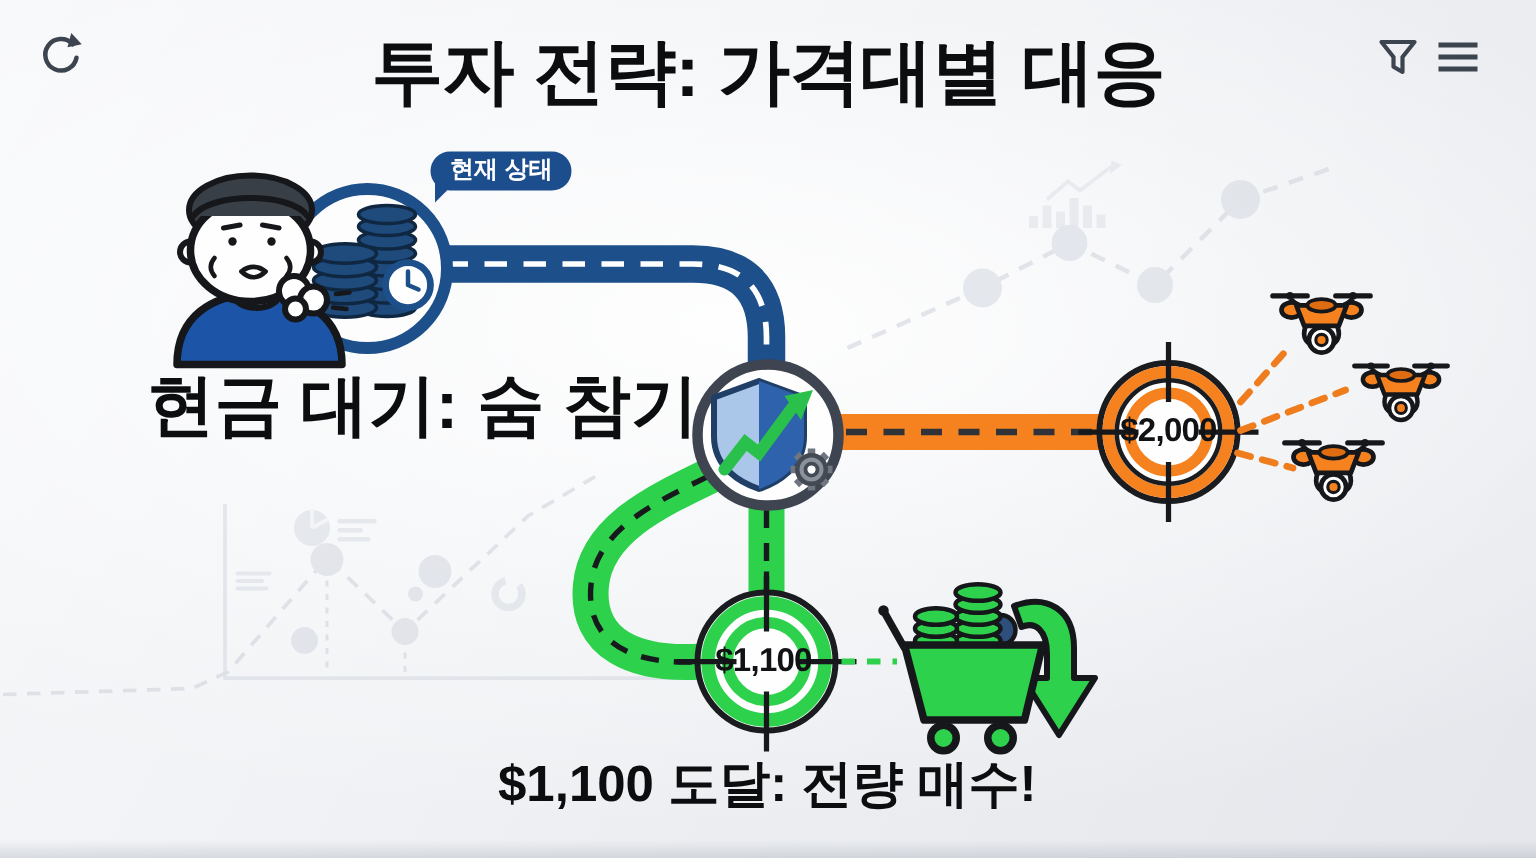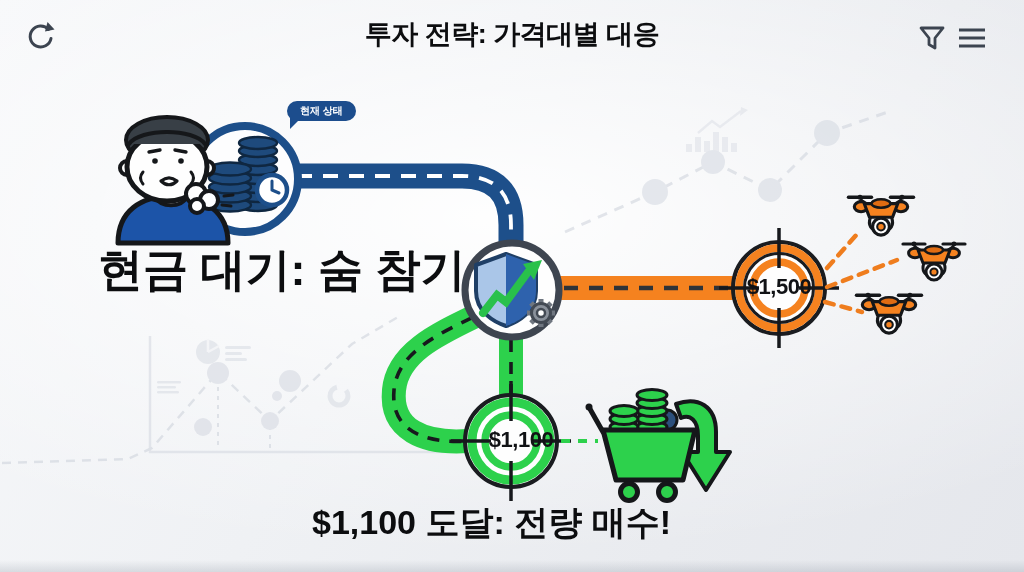--- a/index.html
+++ b/index.html
@@ -9,35 +9,35 @@
       radial-gradient(130% 95% at 48% 38%, rgba(255,255,255,.95) 0%, rgba(255,255,255,0) 62%),
       linear-gradient(118deg,#f7f8fa 0%,#eff1f4 40%,#e9ebef 72%,#e5e7ec 100%);
     font-family:"Liberation Sans","DejaVu Sans",sans-serif;
     color:#0c0d0f;
   }
   .bottom-shade{position:absolute;left:0;right:0;bottom:0;height:12px;
     background:linear-gradient(rgba(0,0,0,0),rgba(120,130,145,.22));}
   svg.scene{position:absolute;inset:0;}
   .title{
     position:absolute;top:16px;left:0;width:100%;text-align:center;
-    font-size:27px;font-weight:800;letter-spacing:-0.5px;color:#0c0d0f;
+    font-size:48px;font-weight:800;letter-spacing:-0.5px;color:#0c0d0f;
   }
   .caption{position:absolute;font-weight:800;color:#0c0d0f;white-space:nowrap;}
   .caption.cash{left:98px;top:240px;font-size:45px;}
   .caption.scout{left:596px;top:334px;font-size:33px;}
-  .caption.buy{left:312px;top:500px;font-size:34px;}
+  .caption.buy{left:332px;top:500px;font-size:34px;}
   .price{
     position:absolute;width:140px;text-align:center;font-size:22px;font-weight:800;
     letter-spacing:-0.5px;color:#111215;
   }
   .price.scout{left:709px;top:274px;}
-  .price.buy{left:451px;top:427px;}
+  .price.buy{left:439px;top:427px;}
   .badge{
     position:absolute;left:287px;top:101px;background:#1c4d8d;color:#ffffff;
-    font-size:10px;font-weight:700;padding:5px 13px;border-radius:15px;line-height:1;
+    font-size:16px;font-weight:700;padding:5px 13px;border-radius:15px;line-height:1;
   }
   .badge:after{
     content:"";position:absolute;left:3px;bottom:-8px;
     border:7px solid transparent;border-top-color:#1c4d8d;border-left-color:#1c4d8d;
   }
   .tool-btn{position:absolute;width:36px;height:36px;background:none;border:none;padding:0;cursor:pointer;}
   .tool-btn.refresh{left:22px;top:18px;}
   .tool-btn.filter{left:914px;top:20px;}
   .tool-btn.menu{left:954px;top:20px;}
 </style>
@@ -245,17 +245,17 @@
     </svg>
   </button>
 
   <div class="title">투자 전략: 가격대별 대응</div>
 
   <div class="badge">현재 상태</div>
 
   <div class="caption cash">현금 대기: 숨 참기</div>
   <div class="caption buy">$1,100 도달: 전량 매수!</div>
 
-  <div class="price scout">$1,500</div>
+  <div class="price scout">$2,000</div>
   <div class="price buy">$1,100</div>
 
   <div class="bottom-shade"></div>
 </div>
 
 </body></html>

